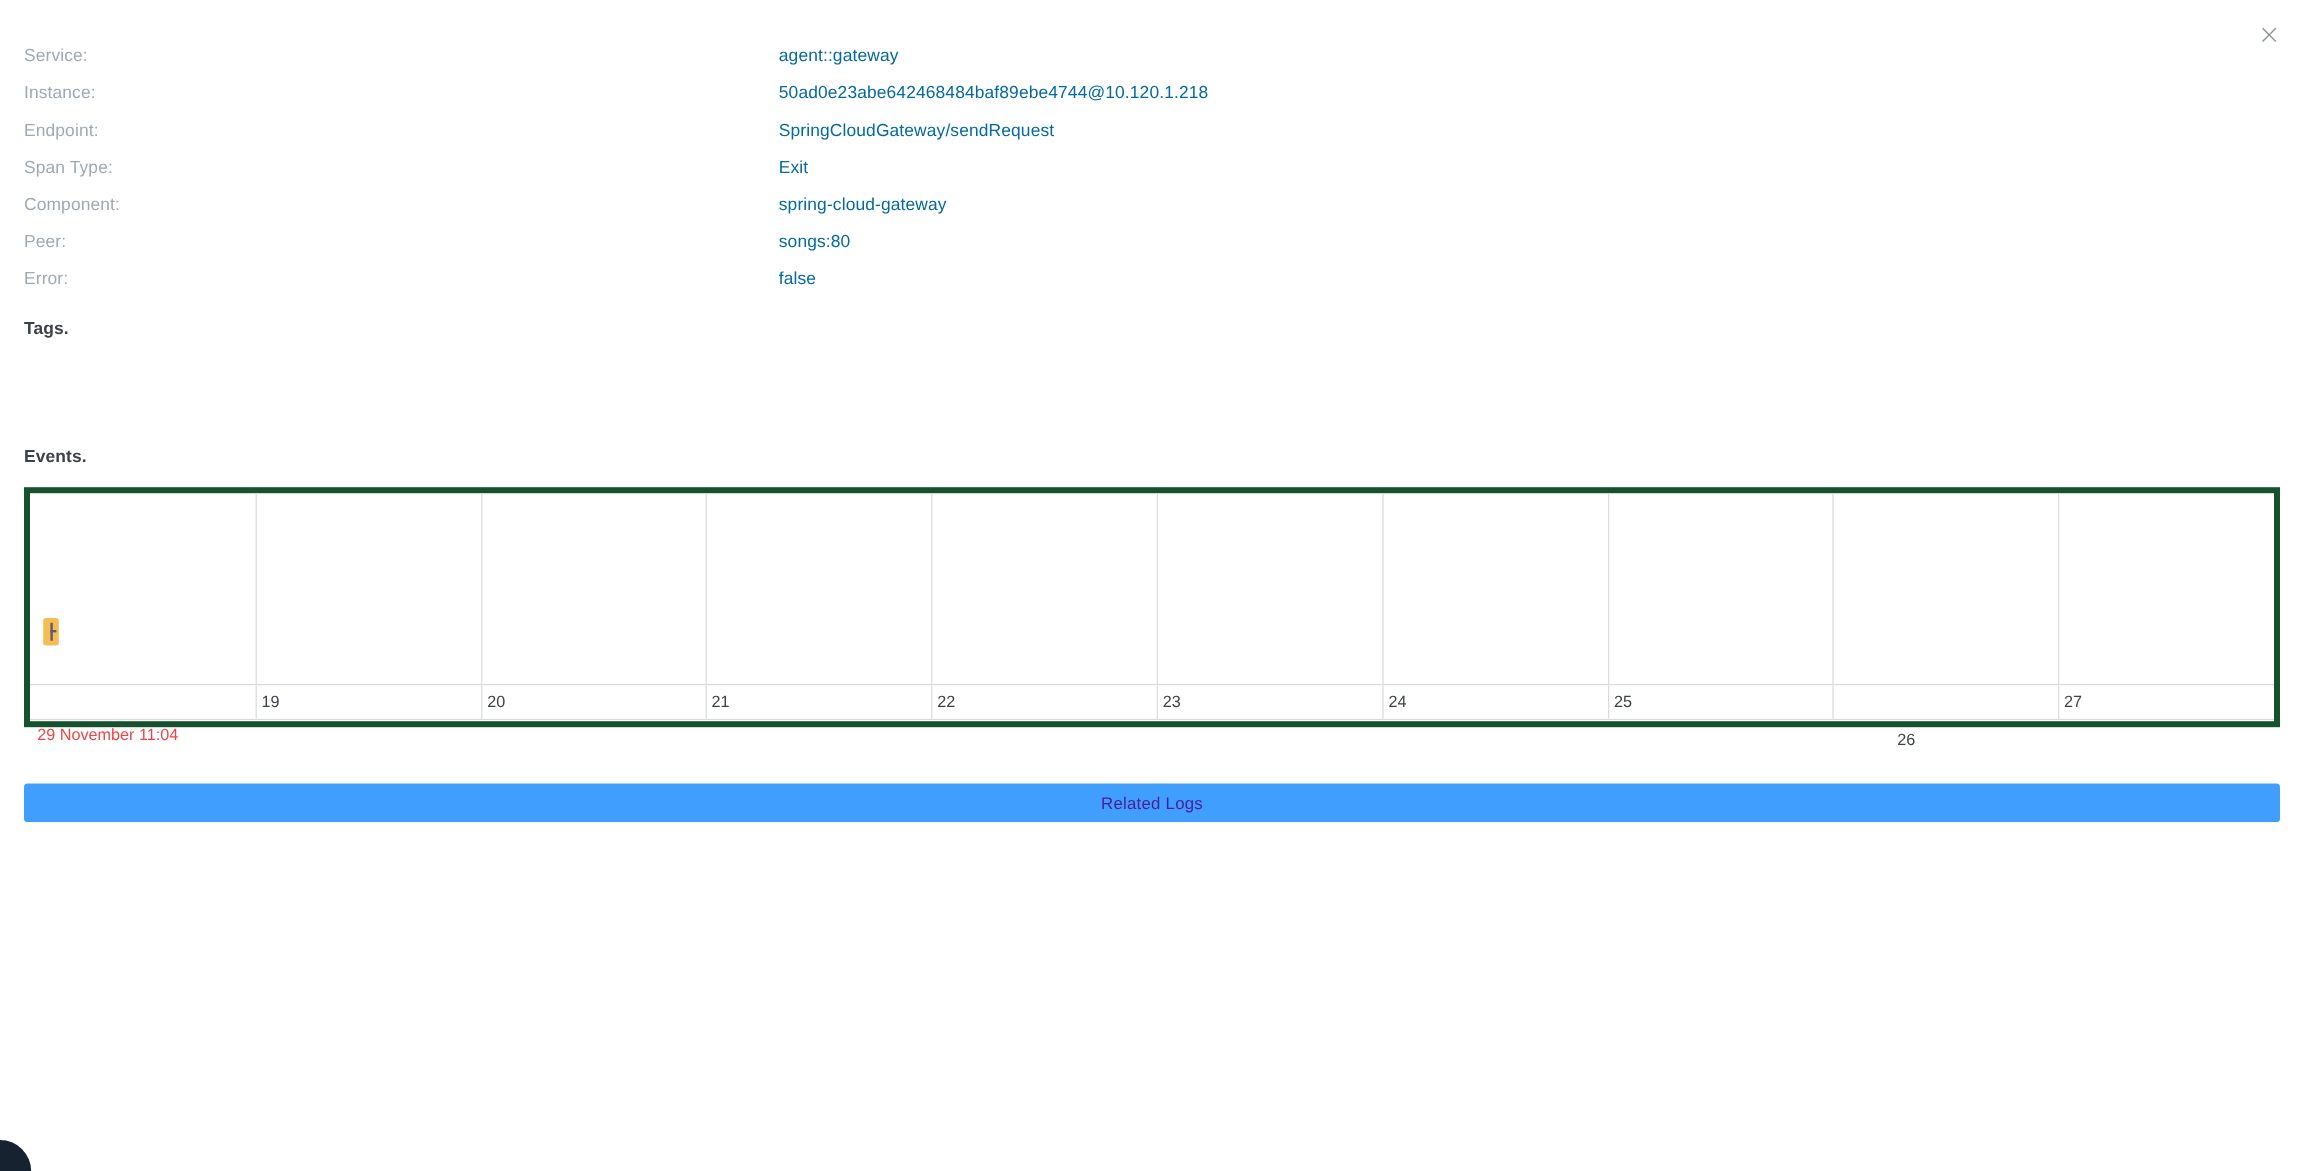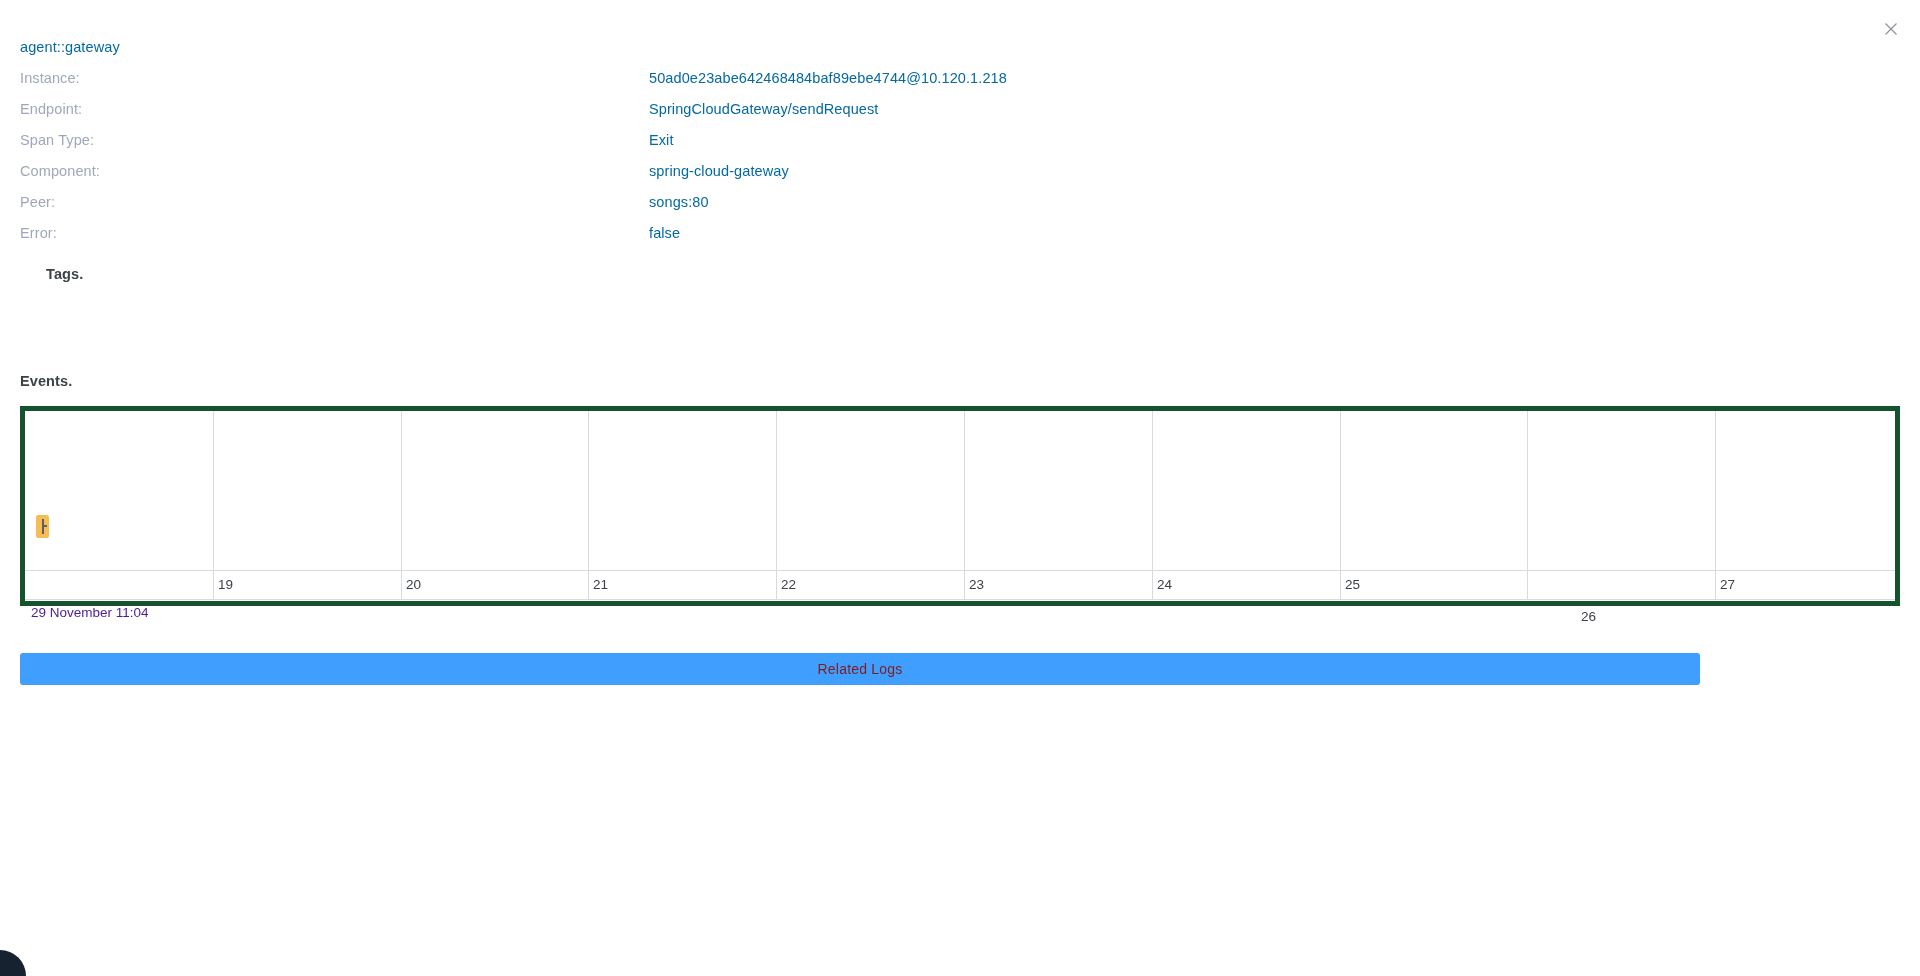--- a/index.html
+++ b/index.html
@@ -61,21 +61,21 @@
     word-break: break-all;
   }
 
   
   .section-title {
     color: #3d4149;
     font-size: 14.5px;
     font-weight: bold;
     letter-spacing: .1px;
   }
-  #tags-title { position: absolute; left: 20px; top: 266px; margin-left: 26px; }
+  #tags-title { position: absolute; left: 20px; top: 266px; }
   #events-title { position: absolute; left: 20px; top: 373px; }
 
   .tags-list { position: absolute; left: 20px; top: 292px; width: 1870px; }
 
   
   #events-chart {
     position: absolute;
     left: 20px;
     top: 406px;
     width: 1880px;
@@ -134,21 +134,21 @@
     right: 0;
     top: 188px;
     height: 1px;
     background: #d8dadd;
   }
   #date-label {
     position: absolute;
     left: 6px;
     top: 189px;
     font-size: 13.5px;
-    color: #4c1d95;
+    color: #ef4444;
     line-height: 26px;
     white-space: nowrap;
   }
 
   
   .event-marker {
     position: absolute;
     background: #f7bd55;
     border-radius: 2px;
     cursor: pointer;
@@ -178,26 +178,26 @@
     width: 5px;
     height: 1.6px;
     background: #5b5f66;
   }
 
   
   #related-logs-btn {
     position: absolute;
     left: 20px;
     top: 653px;
-    width: 1680px;
+    width: 1880px;
     height: 32px;
     background: #409eff;
     border: none;
     border-radius: 3px;
-    color: #7f1d1d;
+    color: #4c1d95;
     font-size: 14px;
     font-family: "Liberation Sans", sans-serif;
     cursor: pointer;
     letter-spacing: .2px;
   }
 
   
   #corner-artifact {
     position: absolute;
     left: -26px;
@@ -215,20 +215,21 @@
 
   <div id="close-btn">
     <svg width="14" height="14" viewBox="0 0 14 14" aria-hidden="true">
       <line x1="1.5" y1="1.5" x2="12.5" y2="12.5" stroke="#8d939c" stroke-width="1.2"></line>
       <line x1="12.5" y1="1.5" x2="1.5" y2="12.5" stroke="#8d939c" stroke-width="1.2"></line>
     </svg>
   </div>
 
   <div class="detail-list" id="detail-list">
       <div class="detail-row">
+        <div class="detail-key">Service:</div>
         <div class="detail-val">agent::gateway</div>
       </div>
       <div class="detail-row">
         <div class="detail-key">Instance:</div>
         <div class="detail-val">50ad0e23abe642468484baf89ebe4744@10.120.1.218</div>
       </div>
       <div class="detail-row">
         <div class="detail-key">Endpoint:</div>
         <div class="detail-val">SpringCloudGateway/sendRequest</div>
       </div>

